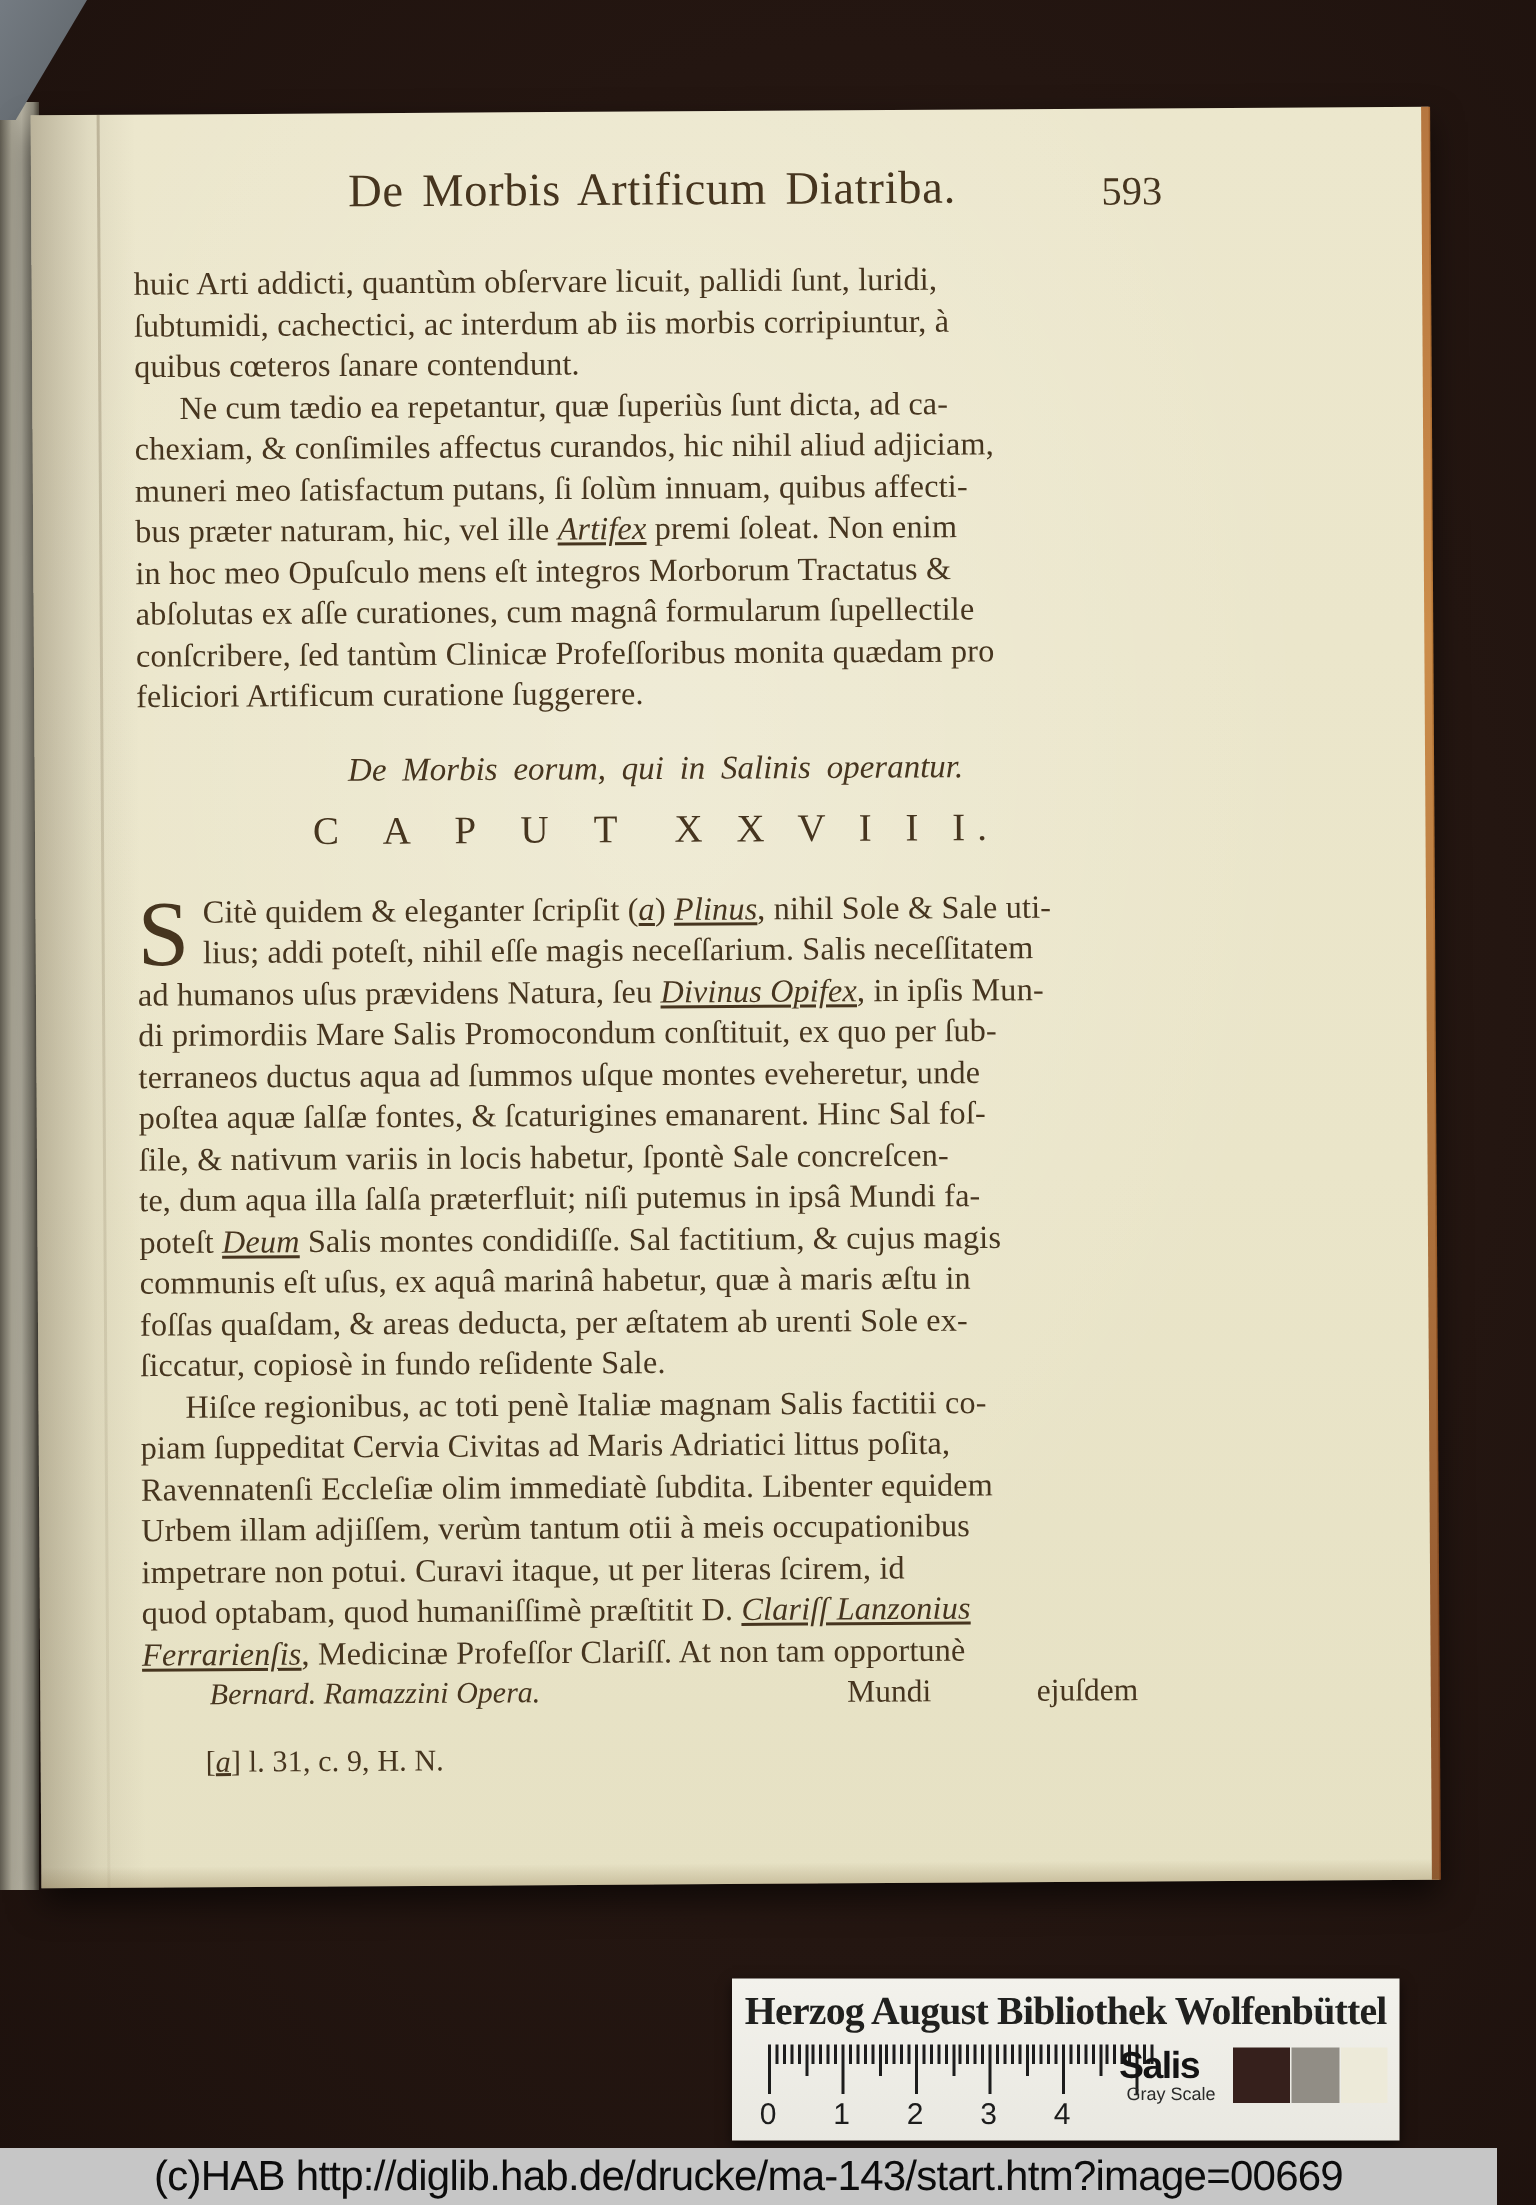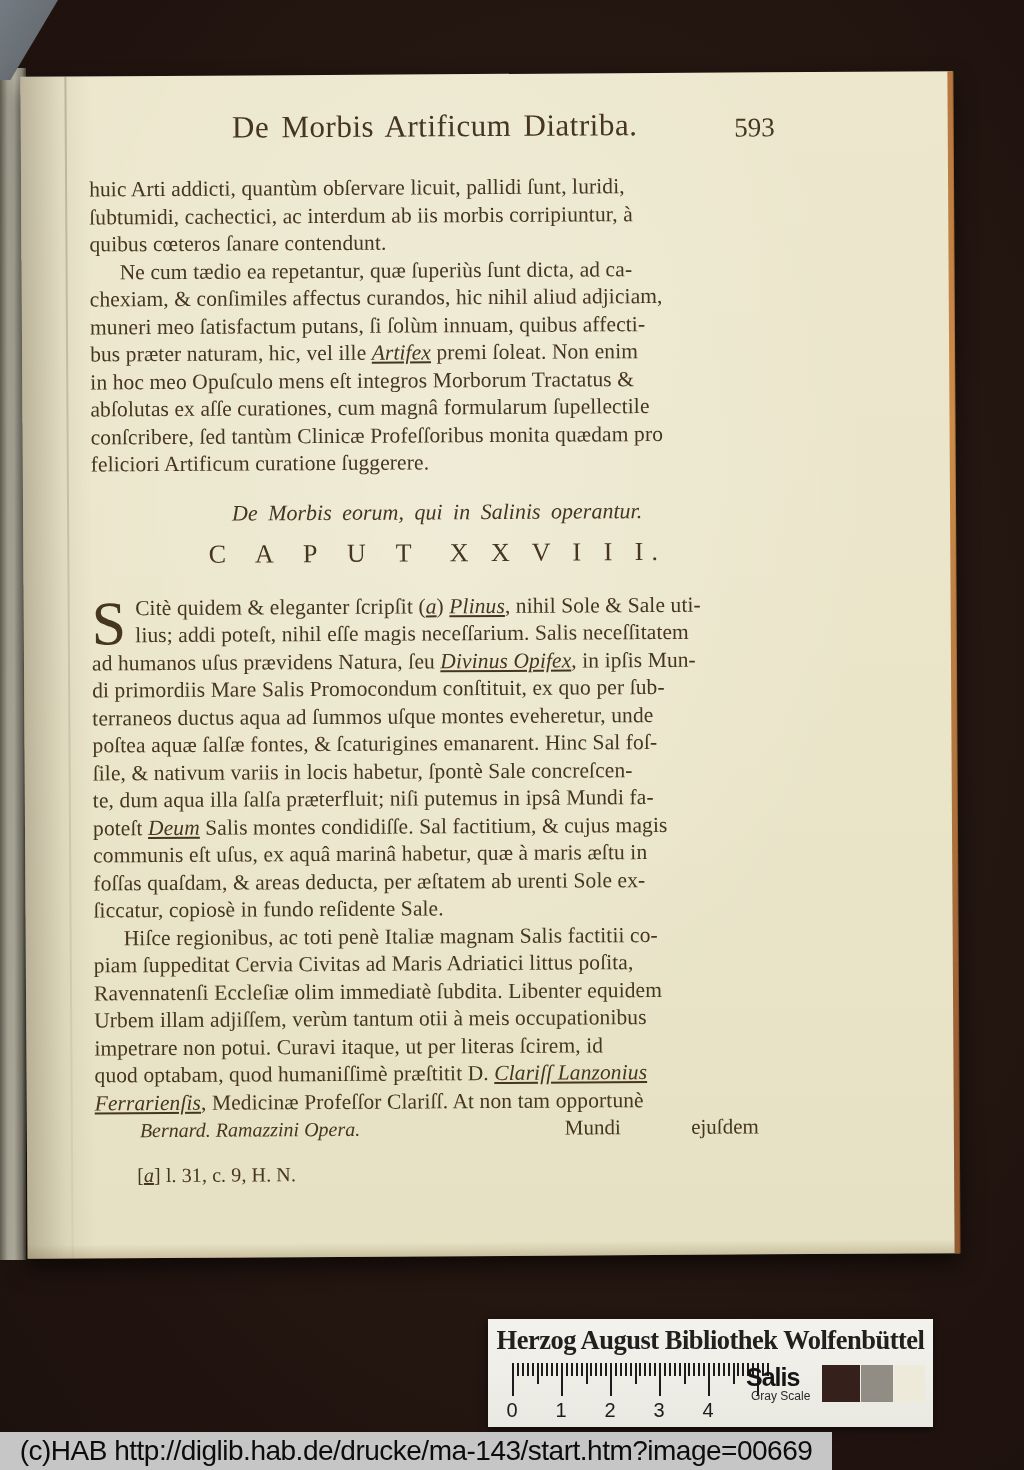--- a/index.html
+++ b/index.html
@@ -105,21 +105,21 @@
   .grayscale-label{
     position:absolute;left:263px;top:70px;font-family:"Liberation Sans",sans-serif;
     font-size:12px;color:#2a2a2a;
   }
   .patch{position:absolute;top:46px;height:37px;}
   .patch.p1{left:334px;width:38px;}
   .patch.p2{left:373px;width:32px;}
   .patch.p3{left:406px;width:31px;}
   
   .caption-bar{
-    position:absolute;left:0;bottom:0;width:832px;height:38px;
+    position:absolute;left:0;bottom:0;width:998px;height:38px;
     background:#c6c6c6;display:flex;align-items:center;justify-content:center;
   }
   .caption-text{
     font-family:"Liberation Sans",sans-serif;font-size:28px;color:#0c0c0c;letter-spacing:-0.5px;
   }
 </style>
 </head>
 <body>
 
 <div class="edge-strip"></div>

